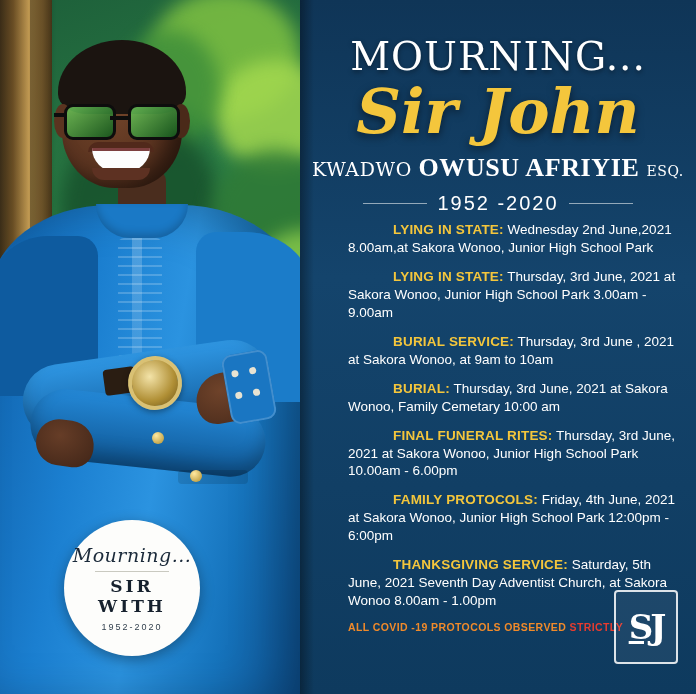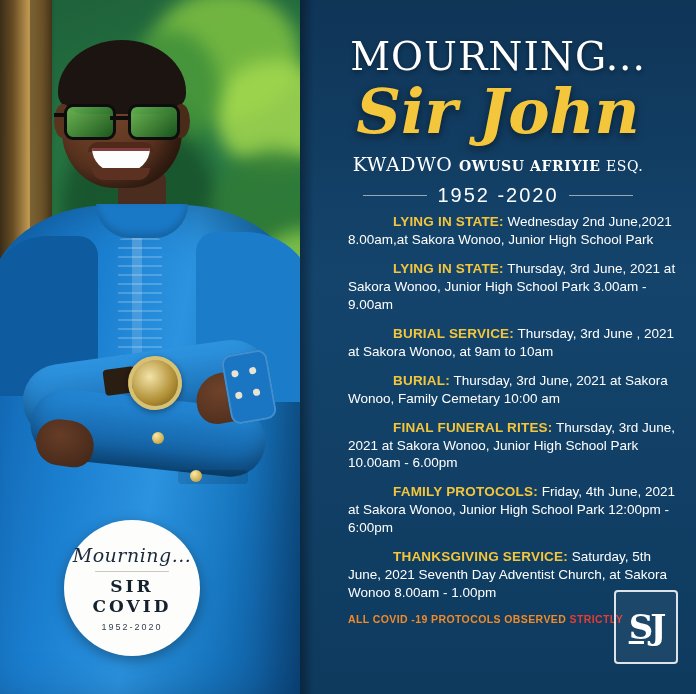--- a/index.html
+++ b/index.html
@@ -249,21 +249,21 @@
     margin: 2px 0 0;
     text-shadow: 0 3px 8px rgba(0,0,0,.5);
   }
   .fullname {
     text-align: center;
     font-family: "DejaVu Serif", serif;
     font-size: 19px;
     letter-spacing: .6px;
     margin-top: 10px;
   }
-  .fullname .mid { font-weight: bold; font-size: 14px; }
+  .fullname .mid { font-weight: bold; font-size: 26px; font-family: Liberation Serif, serif; }
   .fullname .esq { font-size: 14px; }
   .years-wrap {
     display: flex; align-items: center; justify-content: center;
     gap: 10px; margin-top: 9px;
   }
   .years-line { height: 1px; width: 64px; background: rgba(255,255,255,.55); }
   .years {
     font-family: Liberation Sans, sans-serif;
     font-size: 20px;
     letter-spacing: 2px;
@@ -375,21 +375,21 @@
       <div class="pocket"></div>
       <div class="btn-gold" style="left:152px; top:432px;"></div>
       <div class="btn-gold" style="left:190px; top:470px;"></div>
     </div>
 
     <div class="badge">
       <div class="badge-script">Mourning...</div>
       <div class="badge-rule"></div>
       <div class="badge-name">
         <span>SIR</span><br>
-        <span>COVID</span>
+        <span>WITH</span>
       </div>
       <div class="badge-years">1952-2020</div>
     </div>
   </div>
 
   <div class="info">
 
     <div class="mourning-title">MOURNING...</div>
     <div class="sirjohn">Sir John</div>
 

